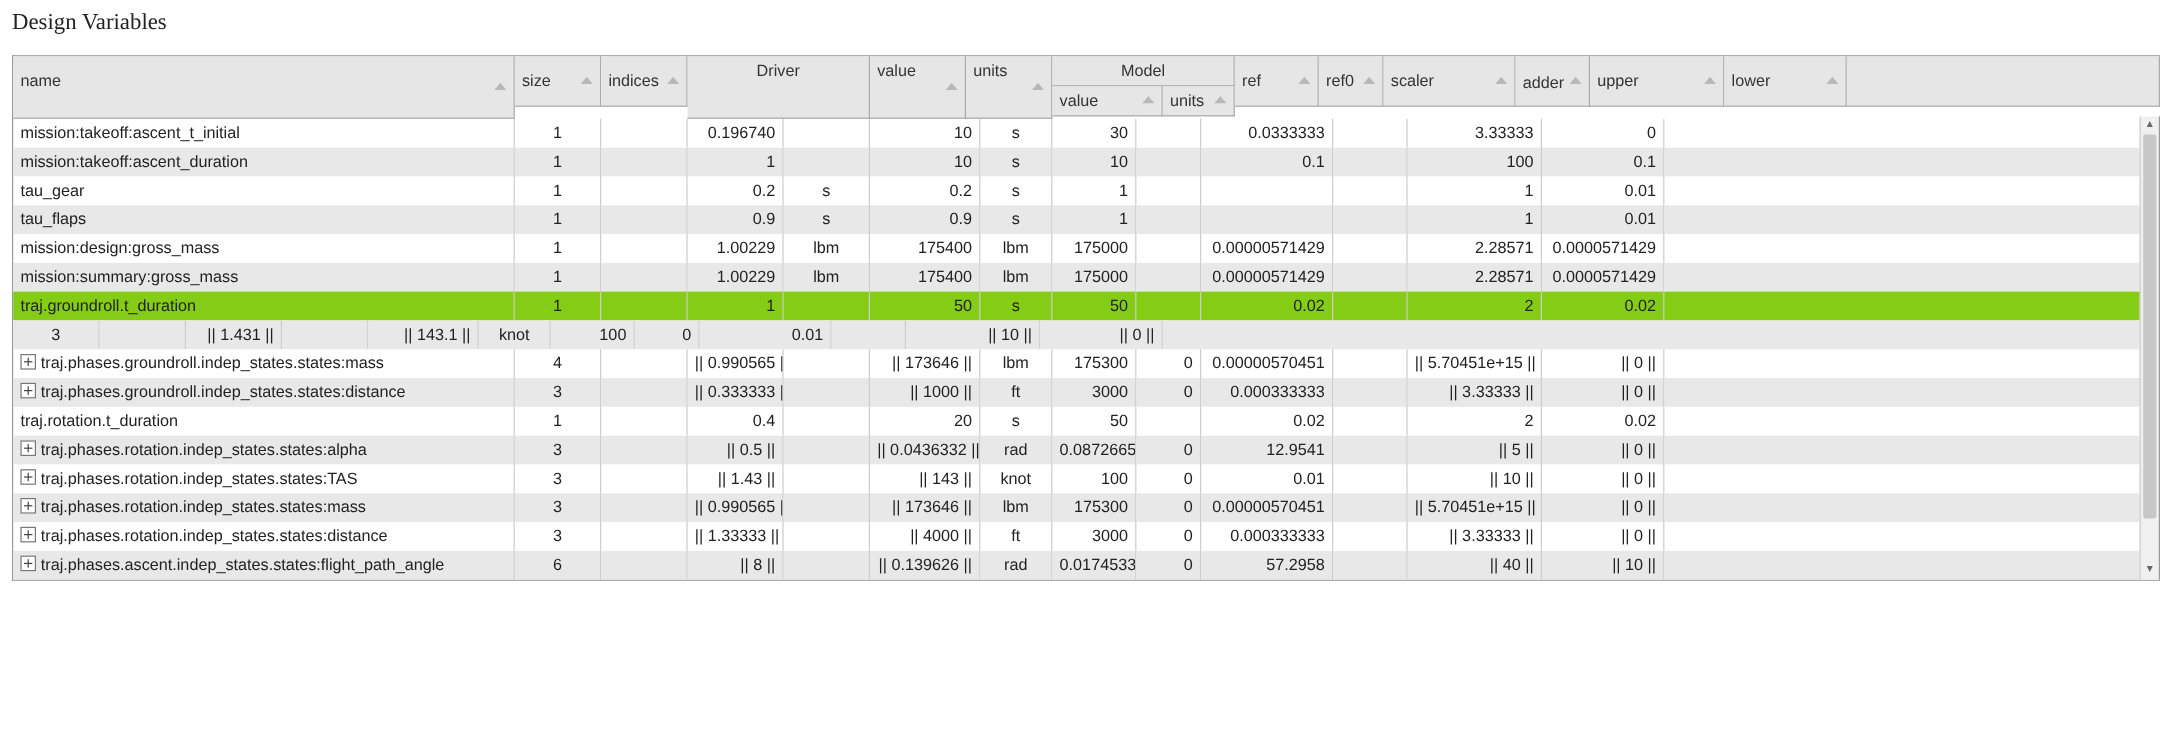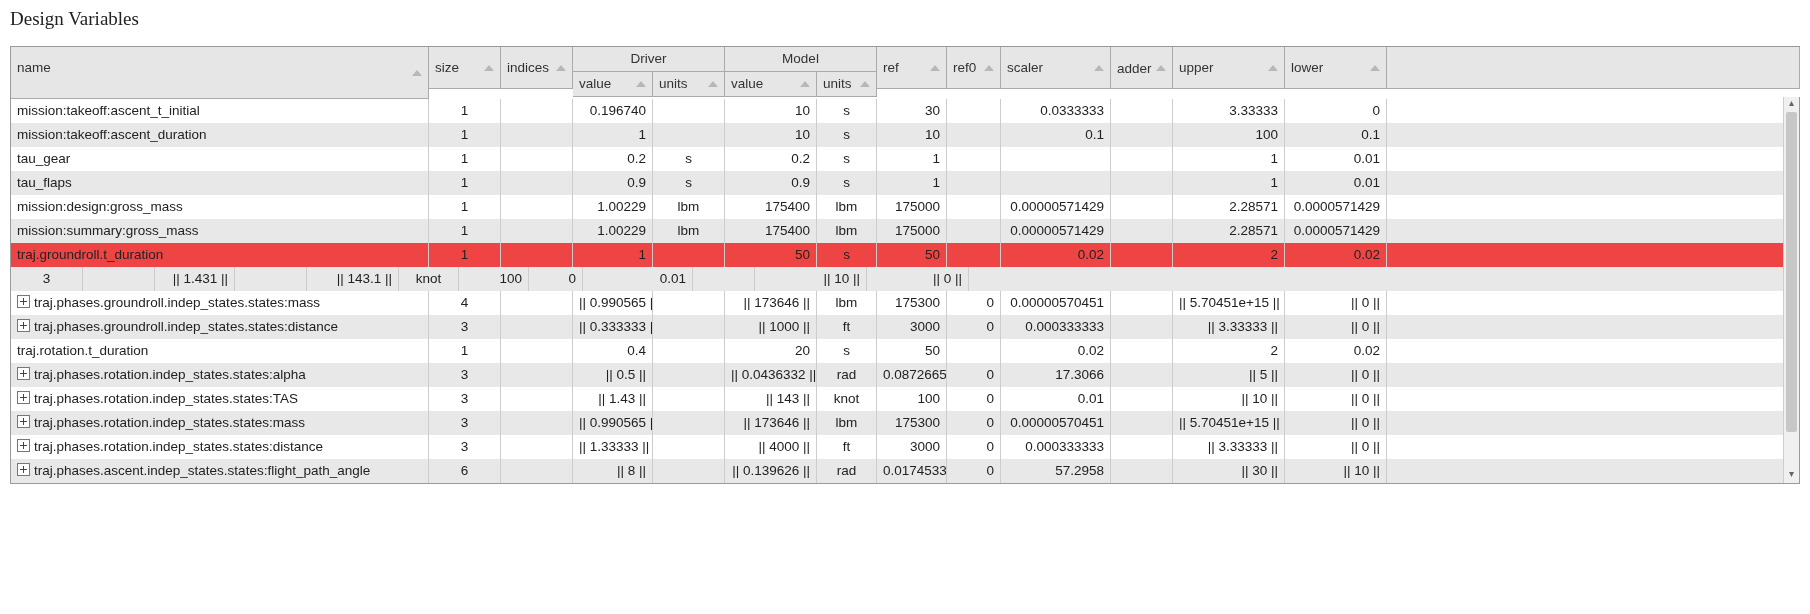--- a/index.html
+++ b/index.html
@@ -7,21 +7,21 @@
   h2{font-size:19px;font-weight:normal;margin:0 0 16px 0}
   .grid{border:1px solid #9a9a9a;border-right:none;position:relative}
   .row{display:flex;align-items:stretch}
   .cell{box-sizing:border-box;padding:4px 6px;font-family:Helvetica,Arial,sans-serif;font-size:13.5px;line-height:16px;border-right:1px solid #ccc;overflow:hidden;white-space:nowrap}
   .hdr .cell{background:#e6e6e6;border-right:1px solid #aaa;color:#333;position:relative}
   .hdr .cell.center{text-align:center}
   .hdr1 .cell{border-bottom:1px solid #aaa}
   .sort{position:absolute;right:6px;top:50%;transform:translateY(-50%);font-size:10px;color:#888}
   .body .row .cell{border-bottom:none}
   .body .row.even .cell{background:#e8e8e8}
-  .body .row.sel .cell{background:#ef4444}
+  .body .row.sel .cell{background:#84cc16}
   .num{text-align:right;font-variant-numeric:tabular-nums}
   .ctr{text-align:center}
   .exp{display:inline-block;width:11px;height:11px;border:1px solid #777;margin-right:4px;vertical-align:-1px;position:relative;background:#fff}
   .exp::before{content:"";position:absolute;left:2px;right:2px;top:4.5px;border-top:1px solid #444}
   .exp::after{content:"";position:absolute;top:2px;bottom:2px;left:4.5px;border-left:1px solid #444}
   .bold{font-weight:normal}
   
   .c-name{width:418px}
   .c-sizeh{width:72px}
   .c-indices{width:72px}
@@ -49,21 +49,21 @@
 <div class="wrap">
 
 <h2>Design Variables</h2>
 
 <div class="grid">
 
   <div class="row hdr hdr1">
     <div class="cell c-name" style="height:52px;line-height:42px;padding-top:0;padding-bottom:0"><span>name</span><span class="sort"><span class="sort-tri"></span></span></div>
     <div class="cell c-sizeh" style="height:42px;line-height:42px;padding-top:0;padding-bottom:0"><span>size</span><span class="sort"><span class="sort-tri"></span></span></div>
     <div class="cell c-indices" style="height:42px;line-height:42px;padding-top:0;padding-bottom:0"><span>indices</span><span class="sort"><span class="sort-tri"></span></span></div>
-    <div style="display:flex;flex-direction:column">
+    <div style="display:flex;">
       <div class="cell c-driver center" style="border-bottom:1px solid #aaa"><span>Driver</span></div>
       <div style="display:flex">
         <div class="cell c-dvalue"><span>value</span><span class="sort"><span class="sort-tri"></span></span></div>
         <div class="cell c-dunits"><span>units</span><span class="sort"><span class="sort-tri"></span></span></div>
       </div>
     </div>
     <div style="display:flex;flex-direction:column">
       <div class="cell c-model center" style="border-bottom:1px solid #aaa"><span>Model</span></div>
       <div style="display:flex">
         <div class="cell c-mvalue"><span>value</span><span class="sort"><span class="sort-tri"></span></span></div>
@@ -258,21 +258,21 @@
         <div class="row even">
           <div class="cell c-name"><span class="exp"></span><span>traj.phases.rotation.indep_states.states:alpha</span></div>
           <div class="cell c-sizeh ctr">3</div>
           <div class="cell c-indices"></div>
           <div class="cell c-dvalue num bold">|| 0.5 ||</div>
           <div class="cell c-dunits ctr"></div>
           <div class="cell c-mvalue num bold">|| 0.0436332 ||</div>
           <div class="cell c-munits ctr">rad</div>
           <div class="cell c-ref num">0.0872665</div>
           <div class="cell c-ref0 num">0</div>
-          <div class="cell c-scaler num">17.3066</div>
+          <div class="cell c-scaler num">12.9541</div>
           <div class="cell c-adder num"></div>
           <div class="cell c-upper num bold">|| 5 ||</div>
           <div class="cell c-lower num bold">|| 0 ||</div>
           <div class="cell c-fill"></div>
         </div>
         <div class="row">
           <div class="cell c-name"><span class="exp"></span><span>traj.phases.rotation.indep_states.states:TAS</span></div>
           <div class="cell c-sizeh ctr">3</div>
           <div class="cell c-indices"></div>
           <div class="cell c-dvalue num bold">|| 1.43 ||</div>
@@ -324,21 +324,21 @@
           <div class="cell c-sizeh ctr">6</div>
           <div class="cell c-indices"></div>
           <div class="cell c-dvalue num bold">|| 8 ||</div>
           <div class="cell c-dunits ctr"></div>
           <div class="cell c-mvalue num bold">|| 0.139626 ||</div>
           <div class="cell c-munits ctr">rad</div>
           <div class="cell c-ref num">0.0174533</div>
           <div class="cell c-ref0 num">0</div>
           <div class="cell c-scaler num">57.2958</div>
           <div class="cell c-adder num"></div>
-          <div class="cell c-upper num bold">|| 30 ||</div>
+          <div class="cell c-upper num bold">|| 40 ||</div>
           <div class="cell c-lower num bold">|| 10 ||</div>
           <div class="cell c-fill"></div>
         </div>
       </div>
 
   <div class="scrolltrack">
     <div class="scroll-arrow" style="top:0">▴</div>
     <div class="scroll-thumb" style="top:15px"></div>
     <div class="scroll-arrow scroll-dn">▾</div>
   </div>

